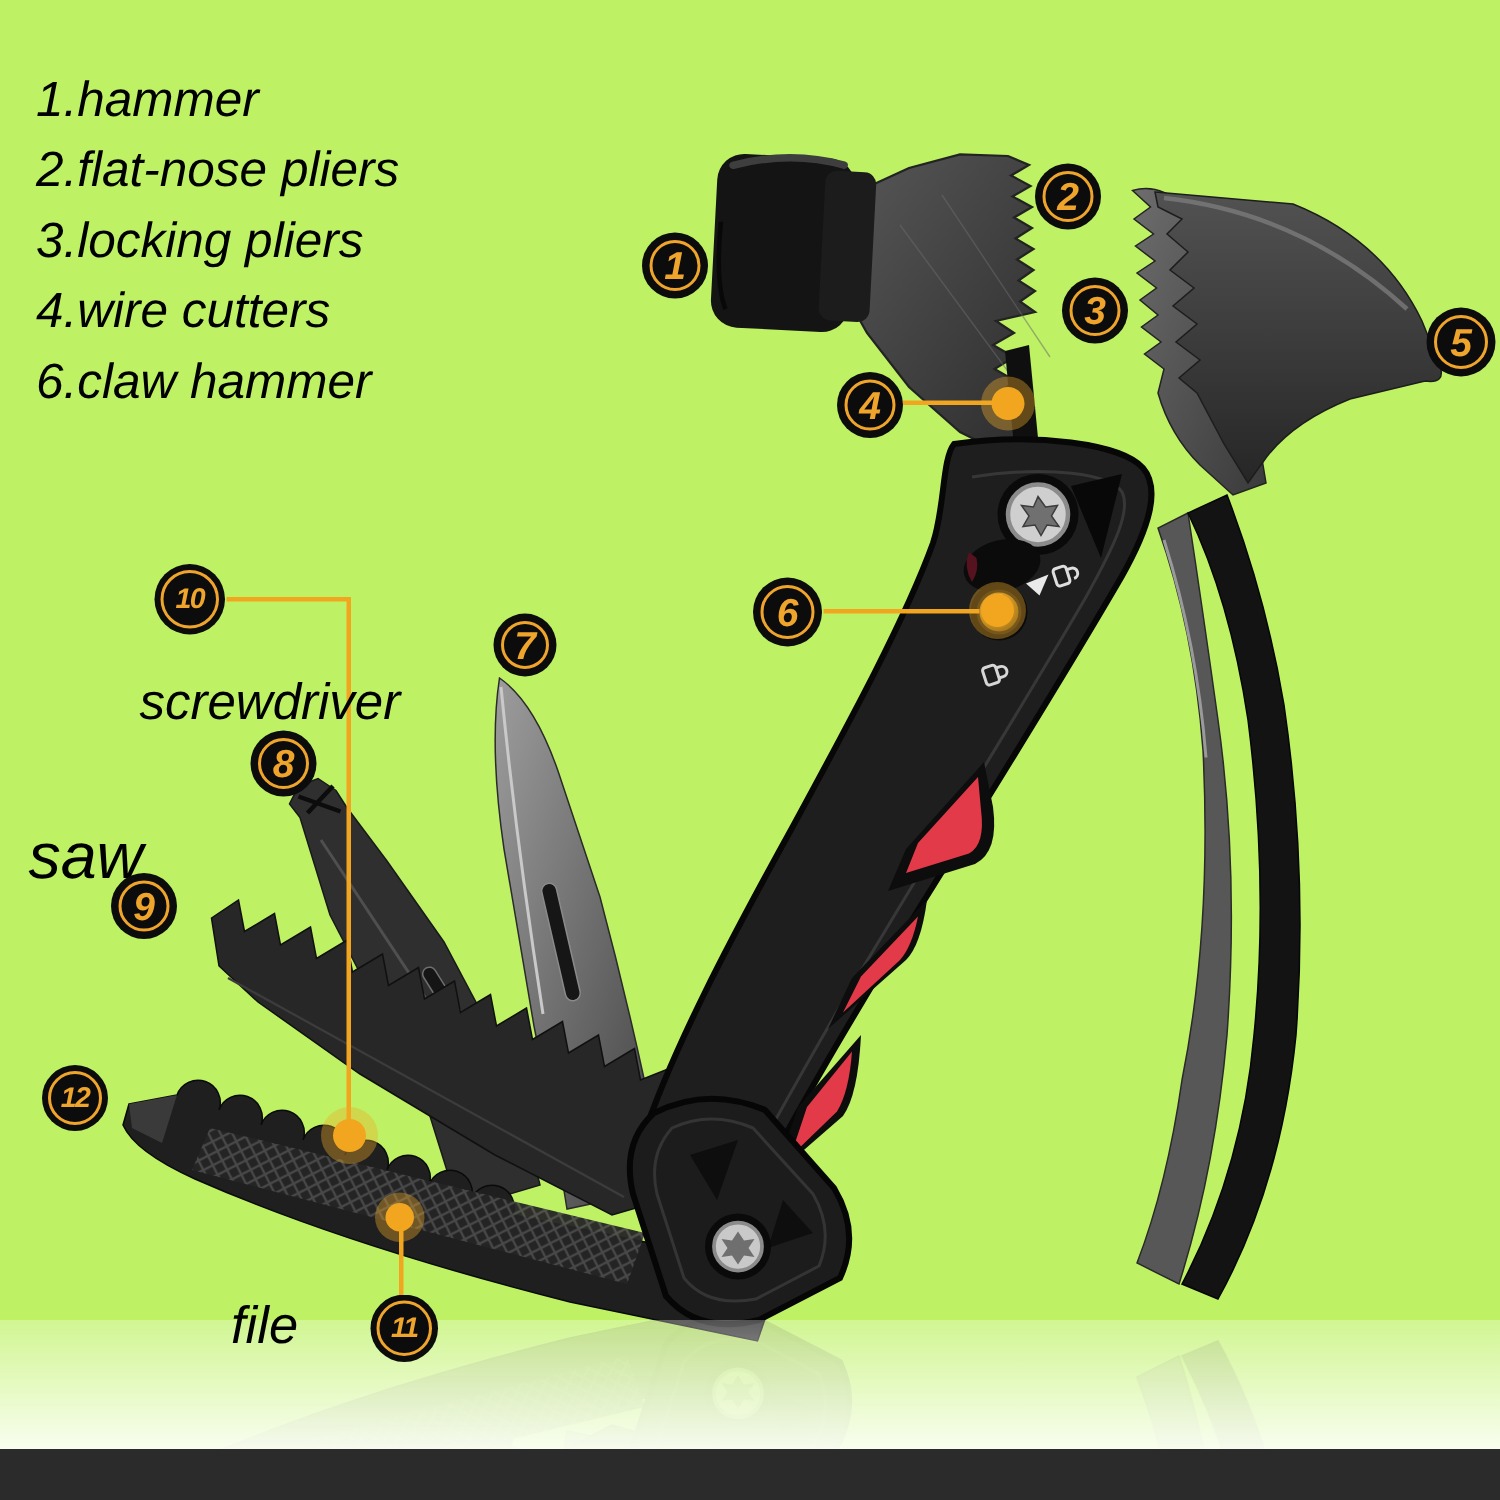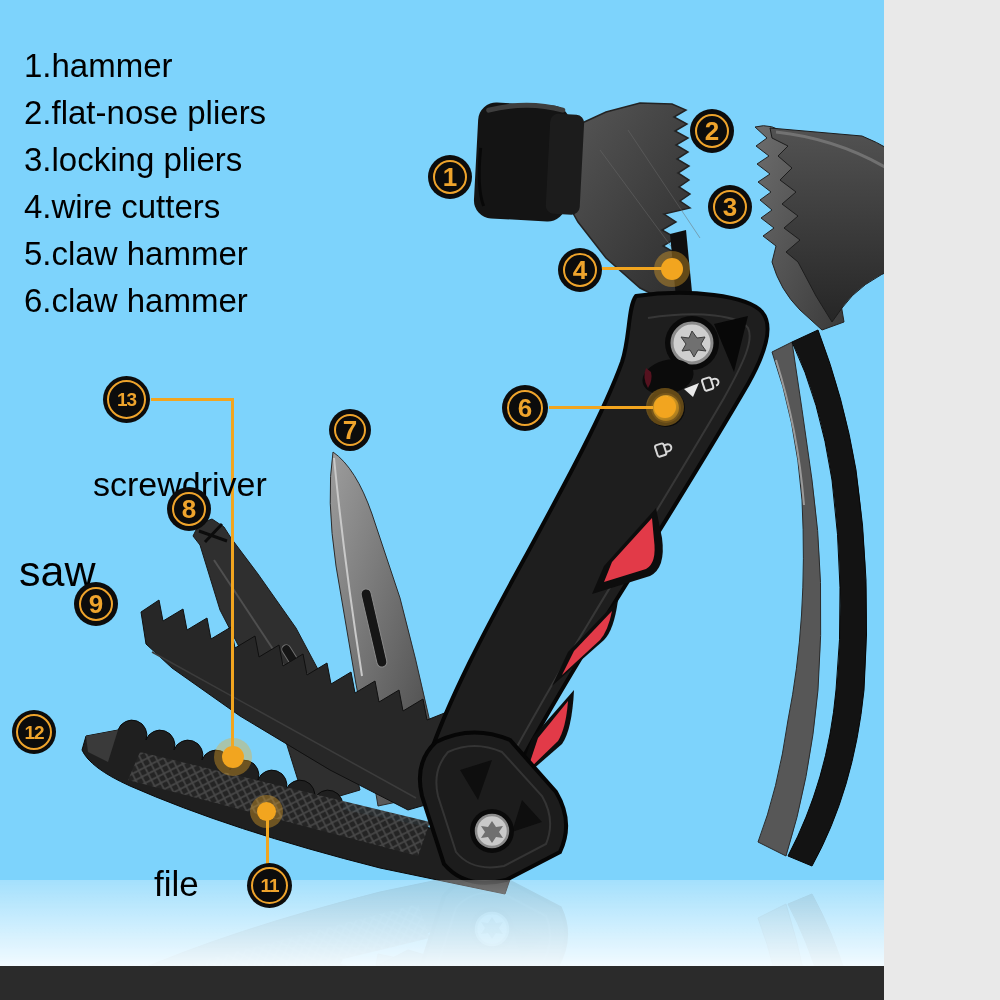--- a/index.html
+++ b/index.html
@@ -3,32 +3,32 @@
 <meta charset="utf-8">
 <style>
   :root{
     --orange:#EFA42C;
     --orange-line:#F2A51F;
     --badge-bg:#0C0C0C;
     --ink:#000000;
   }
   html,body{margin:0;padding:0;background:#e9e9e9;}
   #stage{
-    position:relative;width:884px;height:1000px;background:#7dd3fc;
-    overflow:hidden;font-family:"Liberation Sans", sans-serif;
+    position:relative;width:1000px;height:1000px;background:#bef264;
+    overflow:hidden;font-family:"Liberation Sans", sans-serif;font-style:italic;
   }
   #tool-svg{position:absolute;left:0;top:0;z-index:1;}
   
   #legend{
     position:absolute;left:24px;top:42px;z-index:5;
     font-size:33px;line-height:47px;color:var(--ink);white-space:nowrap;
   }
   
   .tool-label{position:absolute;z-index:5;color:var(--ink);white-space:nowrap;}
-  #label-screwdriver{left:93px;top:449px;font-size:34px;margin-top:16px;}
+  #label-screwdriver{left:93px;top:449px;font-size:34px;}
   #label-saw{left:19px;top:547px;font-size:43px;}
   #label-file{left:154px;top:864px;font-size:35px;}
   
   .badge{
     position:absolute;z-index:6;background:var(--badge-bg);border-radius:50%;
     display:flex;align-items:center;justify-content:center;box-sizing:border-box;
   }
   .badge::after{
     content:"";position:absolute;inset:5px;border:2.5px solid var(--orange);
     border-radius:50%;
@@ -43,21 +43,21 @@
   #b2{left:690px;top:109px;width:44px;height:44px}
   #b3{left:708px;top:185px;width:44px;height:44px}
   #b4{left:558px;top:248px;width:44px;height:44px}
   #b5{left:951px;top:205px;width:46px;height:46px}
   #b6{left:502px;top:385px;width:46px;height:46px}
   #b7{left:329px;top:409px;width:42px;height:42px}
   #b8{left:167px;top:487px;width:44px;height:44px}
   #b9{left:74px;top:582px;width:44px;height:44px}
   #b10{left:103px;top:376px;width:47px;height:47px}
   #b11{left:247px;top:863px;width:45px;height:45px}
-  #b12{left:12px;top:710px;width:44px;height:44px}
+  #b12{left:28px;top:710px;width:44px;height:44px}
   
   .cline{position:absolute;z-index:4;background:var(--orange-line);}
   .chalo{position:absolute;z-index:4;border-radius:50%;background:rgba(240,170,40,.38);}
   .cdot{position:absolute;z-index:4;border-radius:50%;background:var(--orange-line);}
   #c4-line{left:602px;top:267px;width:62px;height:3px;}
   #c4-halo{left:654px;top:251px;width:36px;height:36px;}
   #c4-dot{left:661px;top:258px;width:22px;height:22px;}
   #c6-line{left:549px;top:406px;width:104px;height:3px;}
   #c6-halo{left:646px;top:388px;width:38px;height:38px;}
   #c6-dot{left:654px;top:396px;width:22px;height:22px;}
@@ -243,21 +243,20 @@
     </g>
 
     <rect x="0" y="966" width="1000" height="34" fill="#2B2B2B"></rect>
   </svg>
 
   <div id="legend">
     <div>1.hammer</div>
     <div>2.flat-nose pliers</div>
     <div>3.locking pliers</div>
     <div>4.wire cutters</div>
-    <div>5.claw hammer</div>
     <div>6.claw hammer</div>
   </div>
 
   <div id="label-screwdriver" class="tool-label">screwdriver</div>
   <div id="label-saw" class="tool-label">saw</div>
   <div id="label-file" class="tool-label">file</div>
 
   <div id="c4-line" class="cline"></div>
   <div id="c4-halo" class="chalo"></div>
   <div id="c4-dot" class="cdot"></div>
@@ -293,21 +292,21 @@
   <div id="b7" class="badge">
       <span class="num">7</span>
     </div>
   <div id="b8" class="badge">
       <span class="num">8</span>
     </div>
   <div id="b9" class="badge">
       <span class="num">9</span>
     </div>
   <div id="b10" class="badge dd">
-      <span class="num">13</span>
+      <span class="num">10</span>
     </div>
   <div id="b11" class="badge dd">
       <span class="num">11</span>
     </div>
   <div id="b12" class="badge dd">
       <span class="num">12</span>
     </div>
 
 </div>
 

